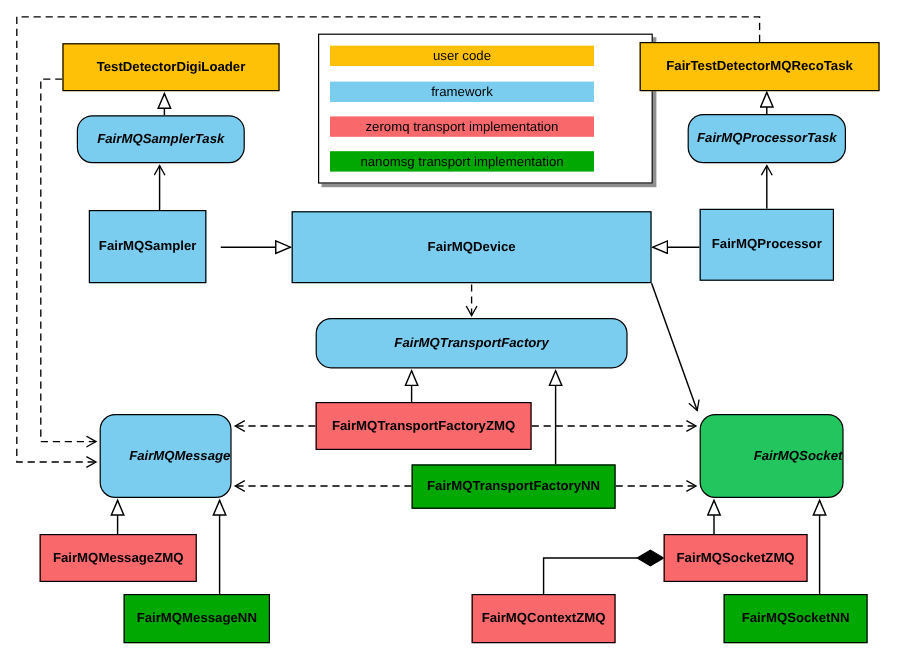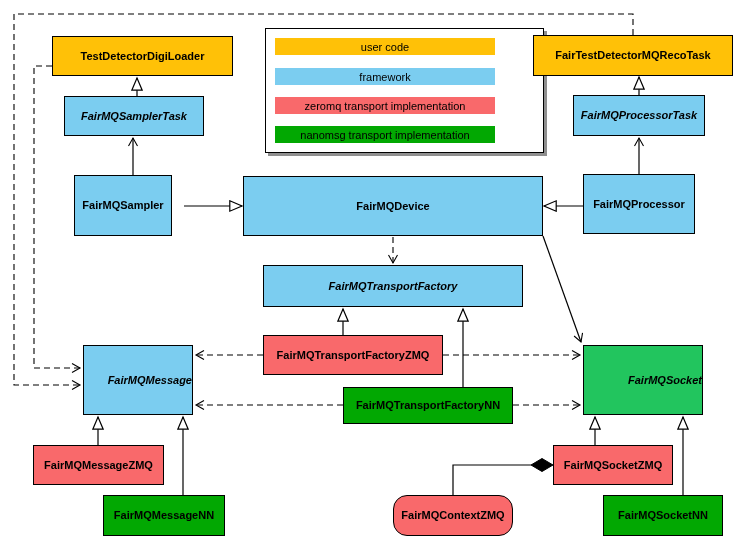--- a/index.html
+++ b/index.html
@@ -7,21 +7,21 @@
     position:relative; width:748px; height:549px; background:#ffffff;
     font-family:"Liberation Sans", sans-serif; overflow:hidden;
   }
   svg.wires { position:absolute; left:0; top:0; z-index:1; }
   .node {
     position:absolute; z-index:2; border:1px solid #000;
     display:flex; align-items:center; justify-content:center;
     font-size:11px; font-weight:bold; color:#000; text-align:center;
     box-sizing:border-box; line-height:1.1;
   }
-  .node.abstract { font-style:italic; }
+  .node.abstract { font-style:italic;border-radius:13px; }
   .legend {
     position:absolute; z-index:2; background:#fff; border:1.5px solid #000;
     box-sizing:border-box; box-shadow:3px 3px 0 #8f8f8f;
   }
   .legend-bar {
     position:absolute; display:flex; align-items:center; justify-content:center;
     font-size:11px; font-weight:normal; color:#000;
   }
 </style>
 </head>
@@ -115,21 +115,21 @@
 
   <div class="node" style="left: 263px; top: 335px; width: 180px; height: 40px; background: rgb(249, 105, 107);">
     <span>FairMQTransportFactoryZMQ</span>
   </div>
   <div class="node" style="left: 33px; top: 445px; width: 131px; height: 40px; background: rgb(249, 105, 107);">
     <span>FairMQMessageZMQ</span>
   </div>
   <div class="node" style="left: 553px; top: 445px; width: 120px; height: 40px; background: rgb(249, 105, 107);">
     <span>FairMQSocketZMQ</span>
   </div>
-  <div class="node" style="left: 393px; top: 495px; width: 120px; height: 41px; background: rgb(249, 105, 107); border-radius: 14px;">
+  <div class="node" style="left: 393px; top: 495px; width: 120px; height: 41px; background: rgb(249, 105, 107);">
     <span>FairMQContextZMQ</span>
   </div>
 
   <div class="node" style="left: 343px; top: 387px; width: 170px; height: 37px; background: rgb(2, 168, 2);">
     <span>FairMQTransportFactoryNN</span>
   </div>
   <div class="node" style="left: 103px; top: 495px; width: 122px; height: 41px; background: rgb(2, 168, 2);">
     <span>FairMQMessageNN</span>
   </div>
   <div class="node" style="left: 603px; top: 495px; width: 120px; height: 41px; background: rgb(2, 168, 2);">

